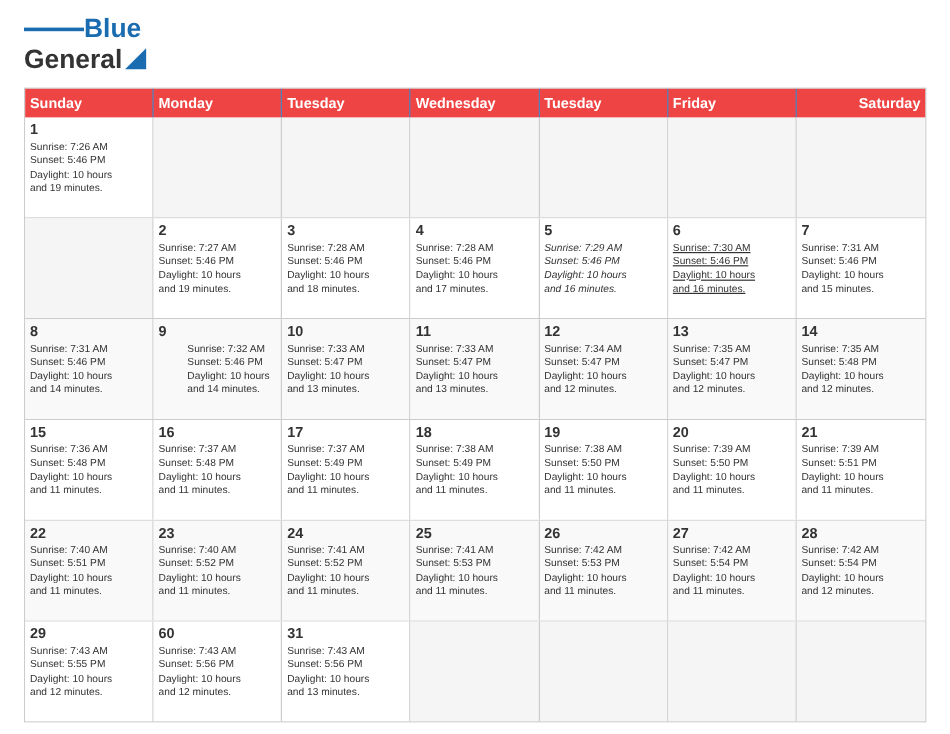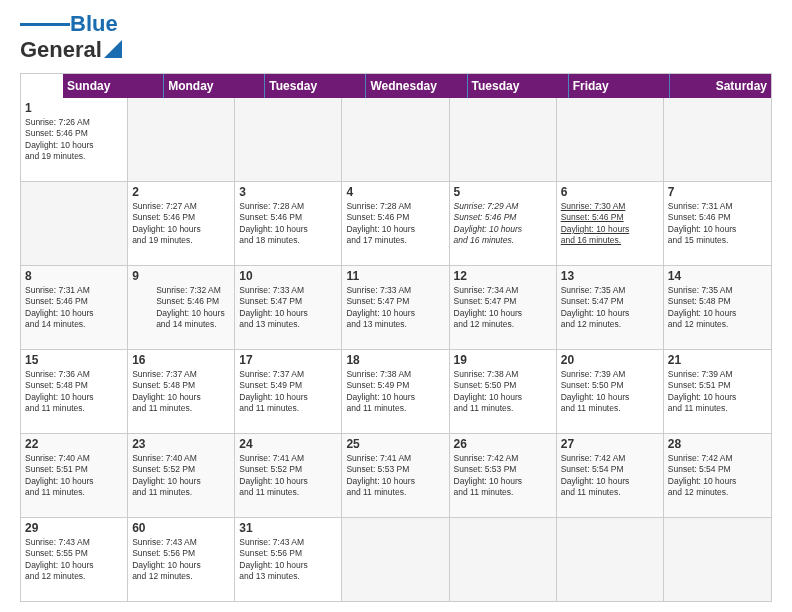--- a/index.html
+++ b/index.html
@@ -43,22 +43,21 @@
     }
     .calendar {
       flex: 1;
       display: flex;
       flex-direction: column;
       border: 1px solid #ccc;
     }
     .cal-header-row {
       display: grid;
       grid-template-columns: repeat(7, 1fr);
-      background: #701a75;
-      margin-left: 42px;
+      background: #ef4444;
     }
     .cal-header-cell {
       color: #fff;
       font-size: 12px;
       font-weight: bold;
       padding: 5px 4px;
       text-align: left;
       border-right: 1px solid #4a85c0;
     }
     .cal-header-cell:last-child { border-right: none; text-align: right; }

